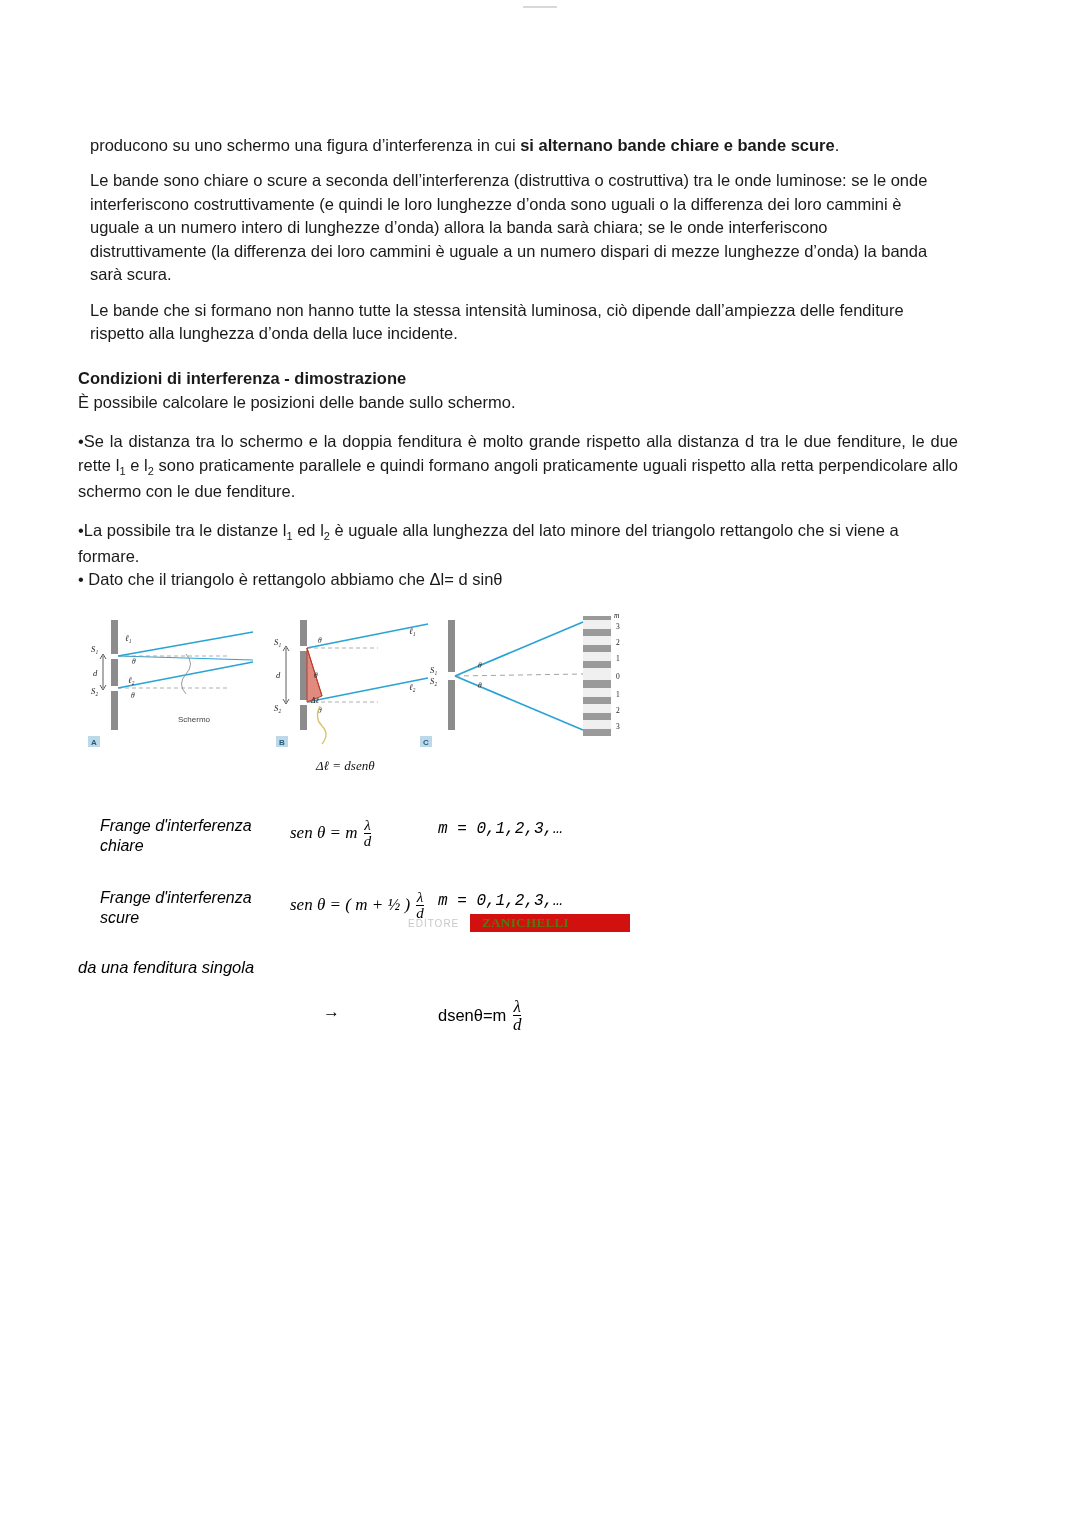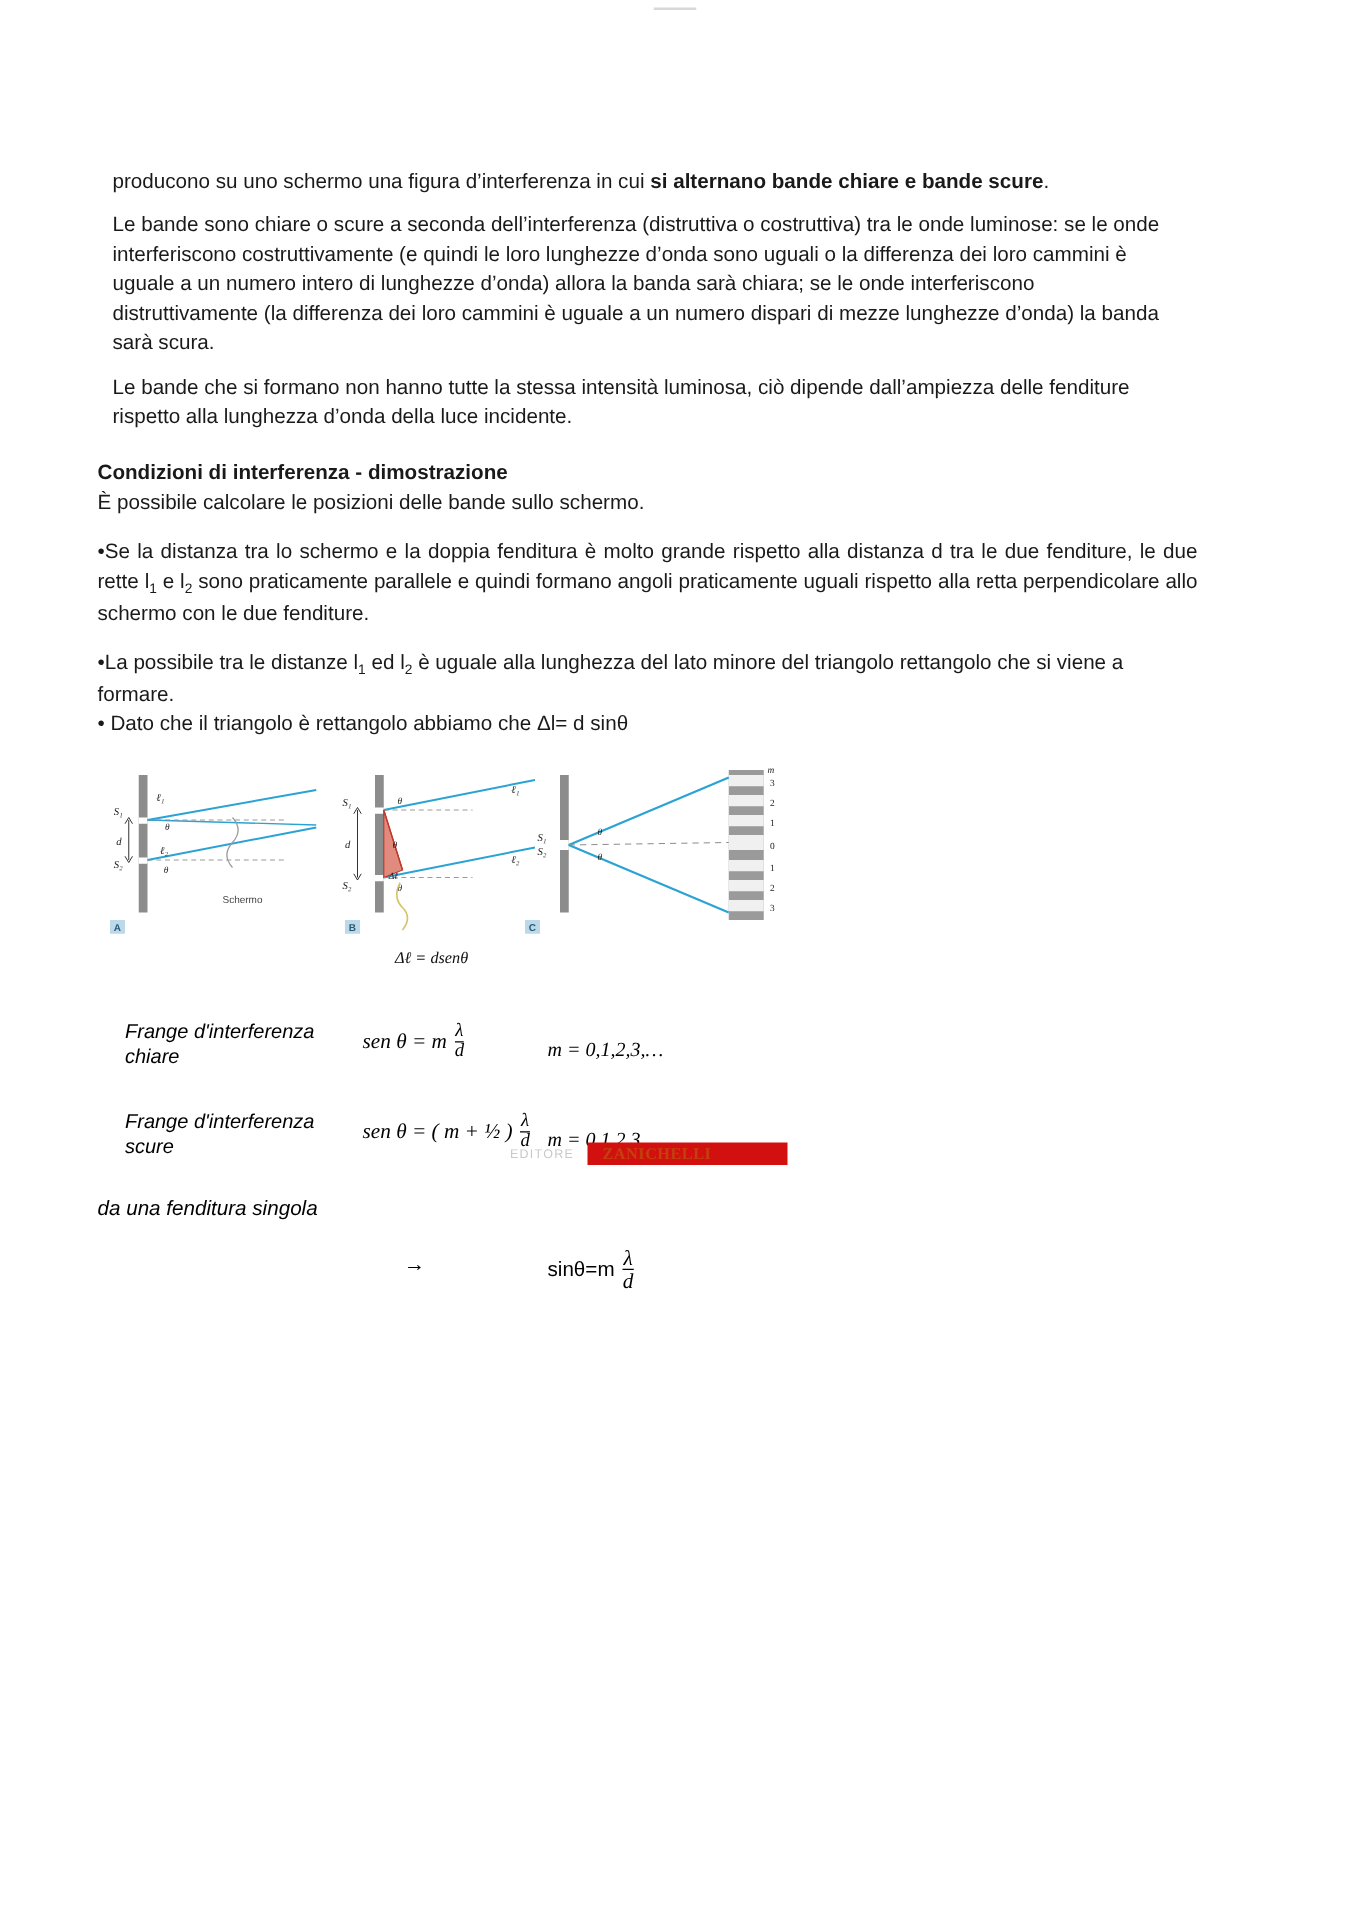--- a/index.html
+++ b/index.html
@@ -80,22 +80,22 @@
     position: absolute;
     left: 212px;
     top: 2px;
     font-family: "Liberation Serif", serif;
     font-style: italic;
     font-size: 17px;
   }
   .mval {
     position: absolute;
     left: 360px;
-    top: 16px;
-    font-family: Liberation Serif, serif;
+    top: 4px;
+    font-family: Liberation Mono, monospace;
     font-style: italic;
     font-size: 16px;
   }
   .frac {
     display: inline-block;
     vertical-align: middle;
     text-align: center;
     font-size: 15px;
     line-height: 1.04;
     margin: 0 2px;
@@ -108,21 +108,21 @@
     left: 392px;
     top: 26px;
     width: 160px;
     height: 18px;
     background: #d2100f;
   }
   .redbar-txt {
     position: absolute;
     left: 404px;
     top: 27px;
-    color: #c2410c;
+    color: #4d7c0f;
     font-weight: bold;
     font-size: 13px;
     letter-spacing: .4px;
     font-family: "Liberation Serif", serif;
   }
   .redbar-ghost {
     position: absolute;
     left: 330px;
     top: 30px;
     font-size: 10px;
@@ -310,21 +310,21 @@
       <div class="mval">m = 0,1,2,3,…</div>
       <div class="redbar-ghost">EDITORE</div>
       <div class="redbar"></div>
       <div class="redbar-txt">ZANICHELLI</div>
     </div>
 
     <div class="final-block">
       <div class="final-line final-line2">da una fenditura singola</div>
       <div class="arrow">→</div>
       <div class="final-formula">
-        <span>sinθ=m</span>
+        <span>dsenθ=m</span>
         <span class="frac">
           <span class="num">λ</span>
           <span class="den">d</span>
         </span>
       </div>
     </div>
 
   </div>
 </div>
 

